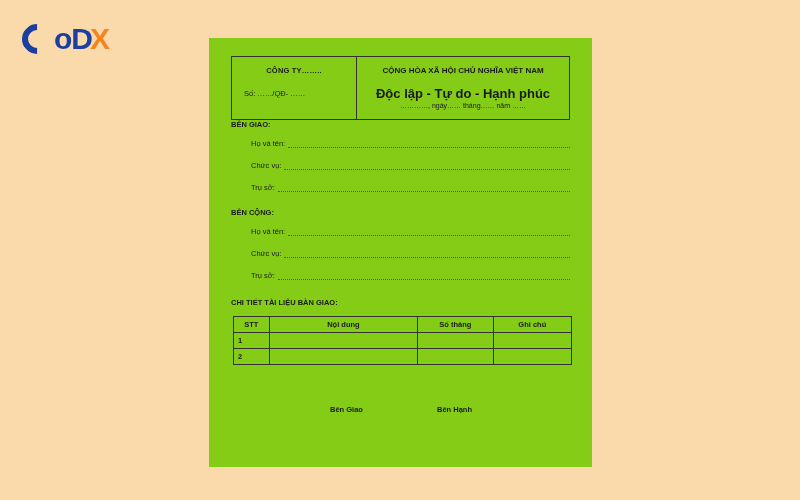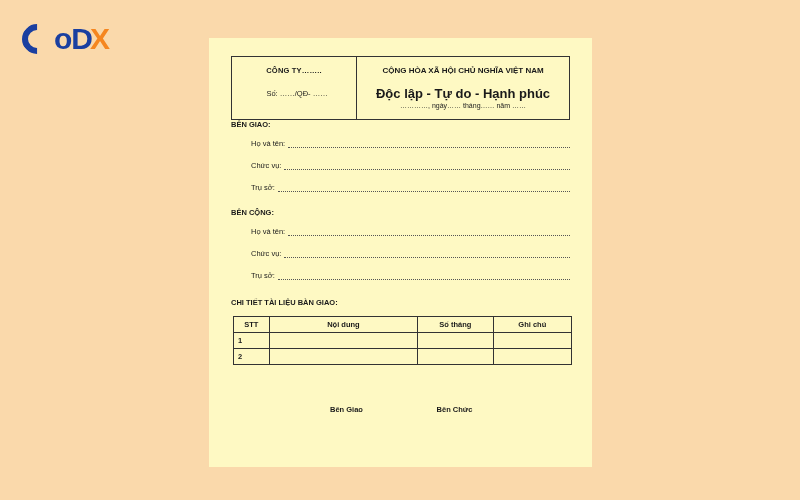--- a/index.html
+++ b/index.html
@@ -39,21 +39,21 @@
   .logo .o-letter { color: #1a3fa0; }
   .logo .d-letter { color: #1a3fa0; }
   .logo .x-letter { color: #f5861f; margin-left: -2px; }
 
   .paper {
     position: absolute;
     left: 209px;
     top: 38px;
     width: 383px;
     height: 429px;
-    background: #fef9c3;
+    background: #84cc16;
     box-sizing: border-box;
   }
   .doc {
     position: absolute;
     left: 22px;
     top: 18px;
     right: 22px;
     bottom: 12px;
     font-size: 7.5px;
     color: #1a1a1a;
@@ -71,21 +71,21 @@
   .cell-left { width: 36%; text-align: center; }
   .cell-right { width: 64%; text-align: center; }
   .company-name {
     font-size: 7.5px;
     font-weight: bold;
     letter-spacing: .2px;
     margin-bottom: 14px;
   }
   .company-number {
     font-size: 7.5px;
-    text-align: center;
+    text-align: left;
     padding-left: 6px;
   }
   .national-title {
     font-size: 8px;
     font-weight: bold;
     margin-bottom: 11px;
   }
   .national-motto {
     font-size: 13px;
     font-weight: bold;
@@ -240,17 +240,17 @@
           <td class="cell-stt">2</td>
           <td></td>
           <td></td>
           <td></td>
         </tr>
       </tbody>
     </table>
 
     <div class="signatures">
       <div class="sign-item">Bên Giao</div>
-      <div class="sign-item">Bên Chức</div>
+      <div class="sign-item">Bên Hạnh</div>
     </div>
 
   </div>
 </div>
 
 </body></html>

